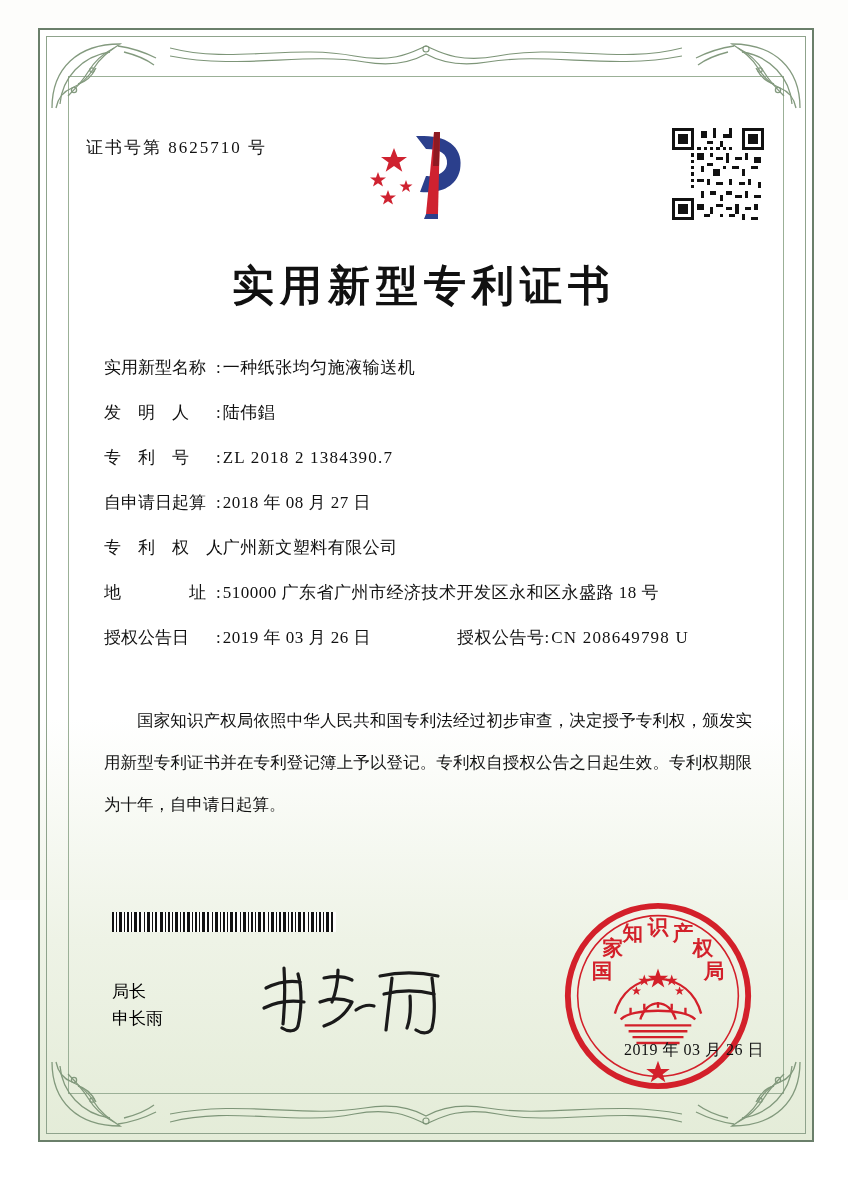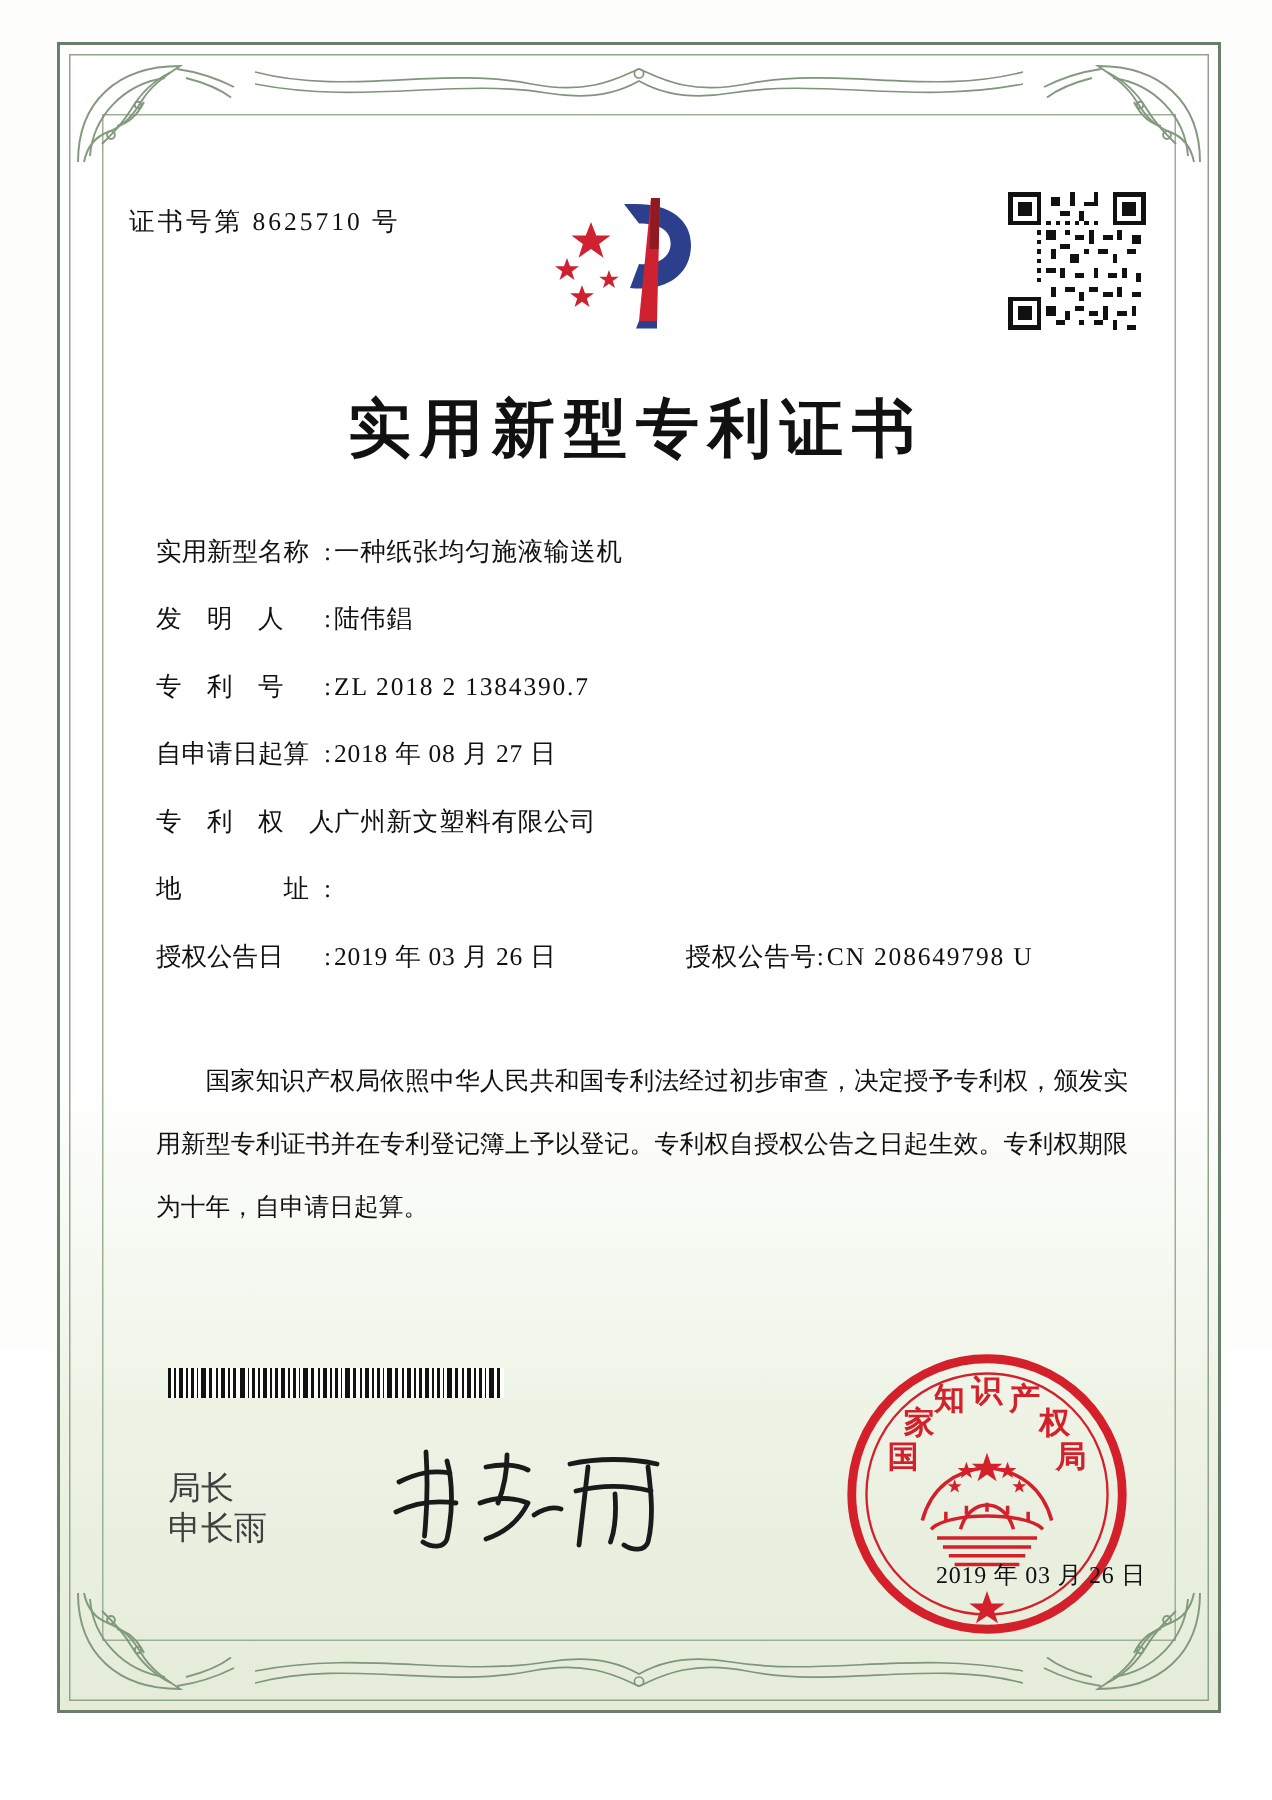--- a/index.html
+++ b/index.html
@@ -170,23 +170,23 @@
     top: 912px;
     width: 224px;
     height: 20px;
   }
 
   
   .sign-block {
     position: absolute;
     left: 112px;
     top: 978px;
-    font-size: 22px;
+    font-size: 17px;
     line-height: 27px;
-    color: #404040;
+    color: #000000;
   }
   .signature {
     position: absolute;
     left: 252px;
     top: 958px;
     width: 210px;
     height: 80px;
   }
 
   
@@ -436,20 +436,21 @@
 
     <div class="field-row">
       <span class="field-label">专　利　权　人</span>
       <span class="field-sep">:</span>
       <span class="field-value">广州新文塑料有限公司</span>
     </div>
 
     <div class="field-row">
       <span class="field-label">地　　　　址</span>
       <span class="field-sep">:</span>
+      <span class="field-value">510000 广东省广州市经济技术开发区永和区永盛路 18 号</span>
     </div>
 
     <div class="field-row dual">
       <span class="field-label">授权公告日</span>
       <span class="field-sep">:</span>
       <span class="field-value">2019 年 03 月 26 日</span>
       <span class="dual-right">
         <span class="field-label2">授权公告号</span>
         <span class="field-sep">:</span>
         <span class="field-value mono-ish">CN 208649798 U</span>

